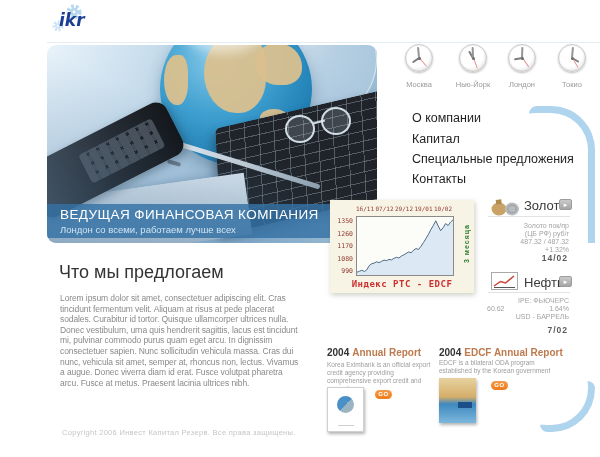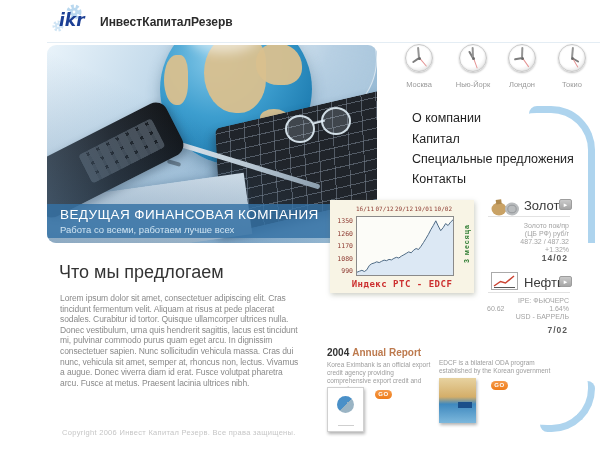--- a/index.html
+++ b/index.html
@@ -121,21 +121,20 @@
 
   <svg class="logo-gears" width="40" height="32" viewBox="0 0 40 32">
     <circle cx="24" cy="8" r="5.5" fill="none" stroke="#b9d8ef" stroke-width="4" stroke-dasharray="2.6 1.9"></circle>
     <circle cx="24" cy="8" r="4.2" fill="#b9d8ef"></circle>
     <circle cx="24" cy="8" r="1.4" fill="#ffffff"></circle>
     <circle cx="8" cy="22" r="4" fill="none" stroke="#cfe4f4" stroke-width="3" stroke-dasharray="2 1.6"></circle>
     <circle cx="8" cy="22" r="3" fill="#cfe4f4"></circle>
     <circle cx="8" cy="22" r="1" fill="#ffffff"></circle>
   </svg>
   <div class="logo-text">ikr</div>
-  <div class="company-name">ИнвестКапиталРезерв</div>
   <div class="header-divider"></div>
 
   <div class="hero">
     <div class="glass-globe"></div>
     <div class="globe">
       <div class="continent" style="left:44px;top:22px;width:62px;height:78px;border-radius:58% 42% 52% 62%;"></div>
       <div class="continent" style="left:96px;top:30px;width:46px;height:42px;border-radius:48% 60% 42% 52%;"></div>
       <div class="continent" style="left:100px;top:96px;width:28px;height:17px;border-radius:50%;"></div>
       <div class="continent" style="left:4px;top:42px;width:24px;height:50px;border-radius:60% 40% 50% 60%;"></div>
       <div class="globe-highlight"></div>
@@ -146,21 +145,21 @@
     <div class="glasses-bridge"></div>
     <div class="pen-tip"></div>
     <div class="pen"></div>
     <div class="notebook"></div>
     <div class="phone">
       <div class="phone-keys"></div>
     </div>
     <div class="hero-shade"></div>
     <div class="hero-band">
       <div class="hero-title">ВЕДУЩАЯ ФИНАНСОВАЯ КОМПАНИЯ</div>
-      <div class="hero-subtitle">Работа со всеми, работаем лучше всех</div>
+      <div class="hero-subtitle">Лондон со всеми, работаем лучше всех</div>
     </div>
   </div>
 
   <div class="clock" style="left:373px">
     <div class="clock-face">
       <div class="hand hour" style="transform:rotate(235deg)"></div>
       <div class="hand minute" style="transform:rotate(355deg)"></div>
       <div class="hand second" style="transform:rotate(140deg)"></div>
       <div class="center-dot"></div>
     </div>
@@ -266,20 +265,23 @@
   <div class="report-title" style="left:295px;top:347px">
     <span class="year">2004</span><span>Annual Report</span>
   </div>
   <div class="report-desc" style="left:295px;top:361px;width:106px">Korea Eximbank is an official export credit agency providing comprehensive export credit and guarantee</div>
   <div class="thumb thumb-annual" style="left:295px;top:387px">
     <div class="mini-globe"></div>
     <div class="mini-line"></div>
   </div>
   <div class="go-button" style="left:343px;top:390px">GO</div>
 
+  <div class="report-title" style="left:407px;top:347px">
+    <span class="year">2004</span><span>EDCF Annual Report</span>
+  </div>
   <div class="report-desc" style="left:407px;top:359px;width:126px">EDCF is a bilateral ODA program established by the Korean government</div>
   <div class="thumb thumb-edcf" style="left:407px;top:378px">
     <div class="mini-label"></div>
   </div>
   <div class="go-button" style="left:459px;top:381px">GO</div>
 
   <div class="footer-copyright">Copyright 2006 Инвест Капитал Резерв. Все права защищены.</div>
 
 </div>
 

